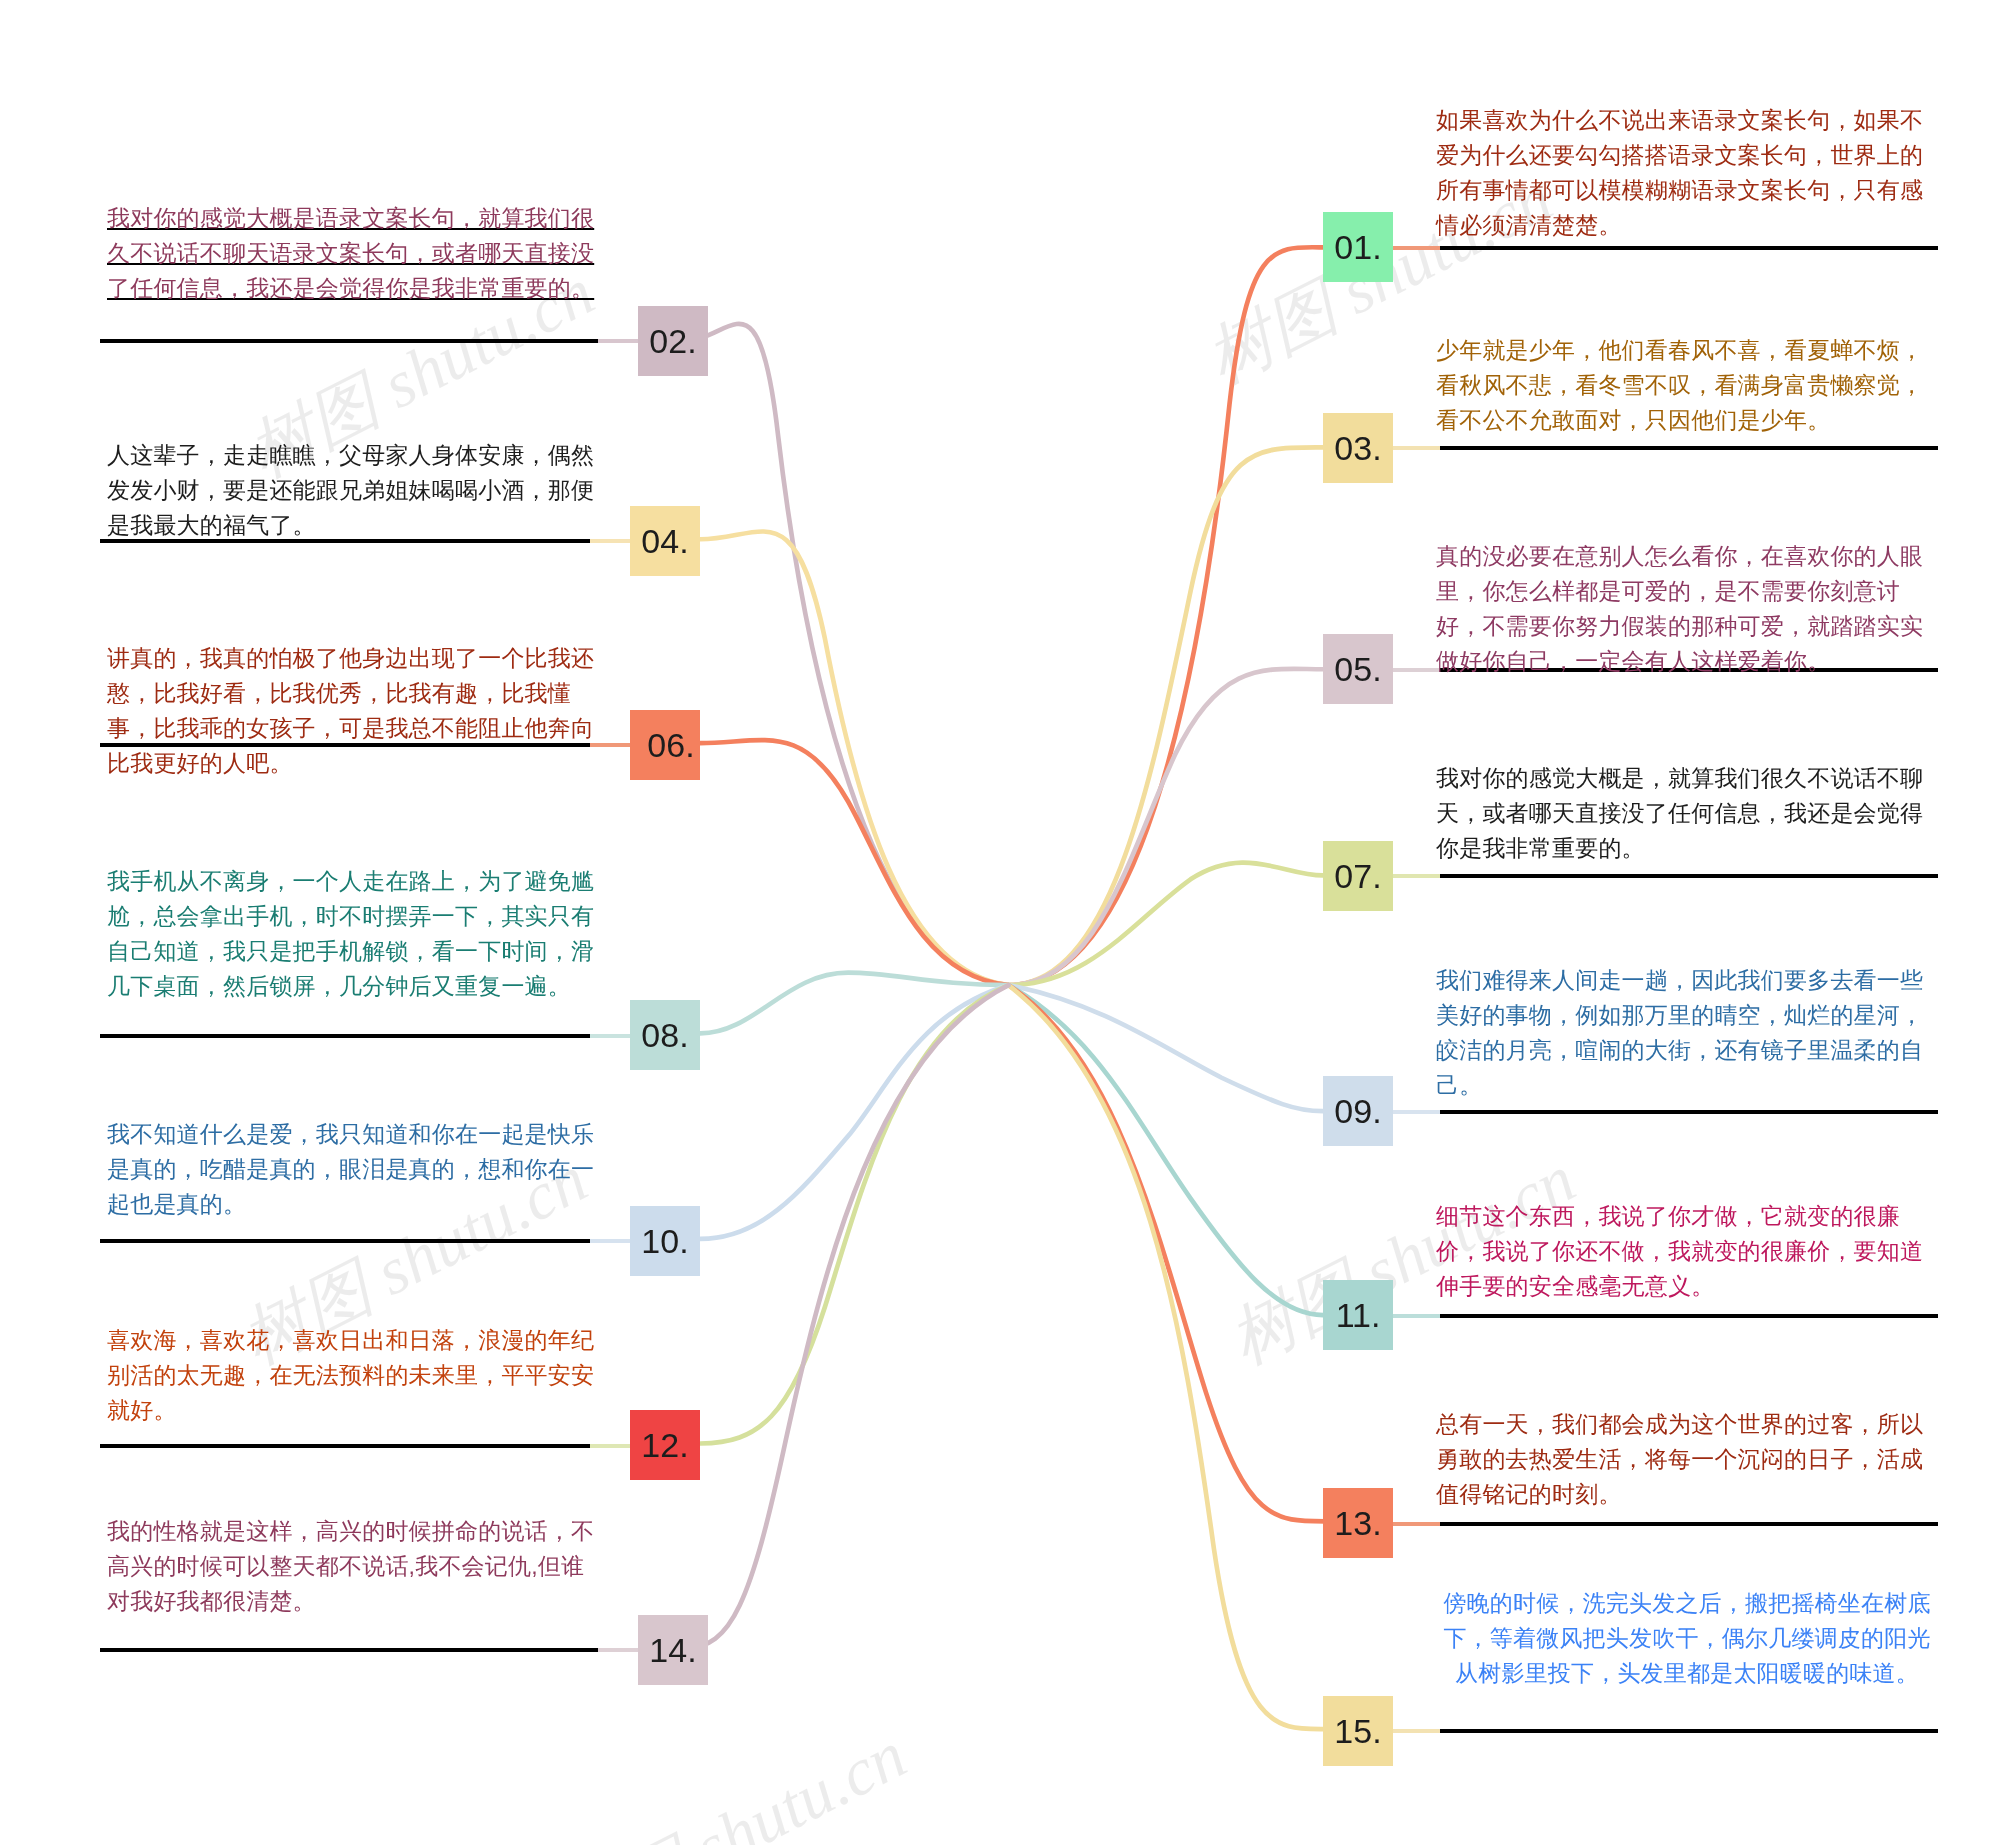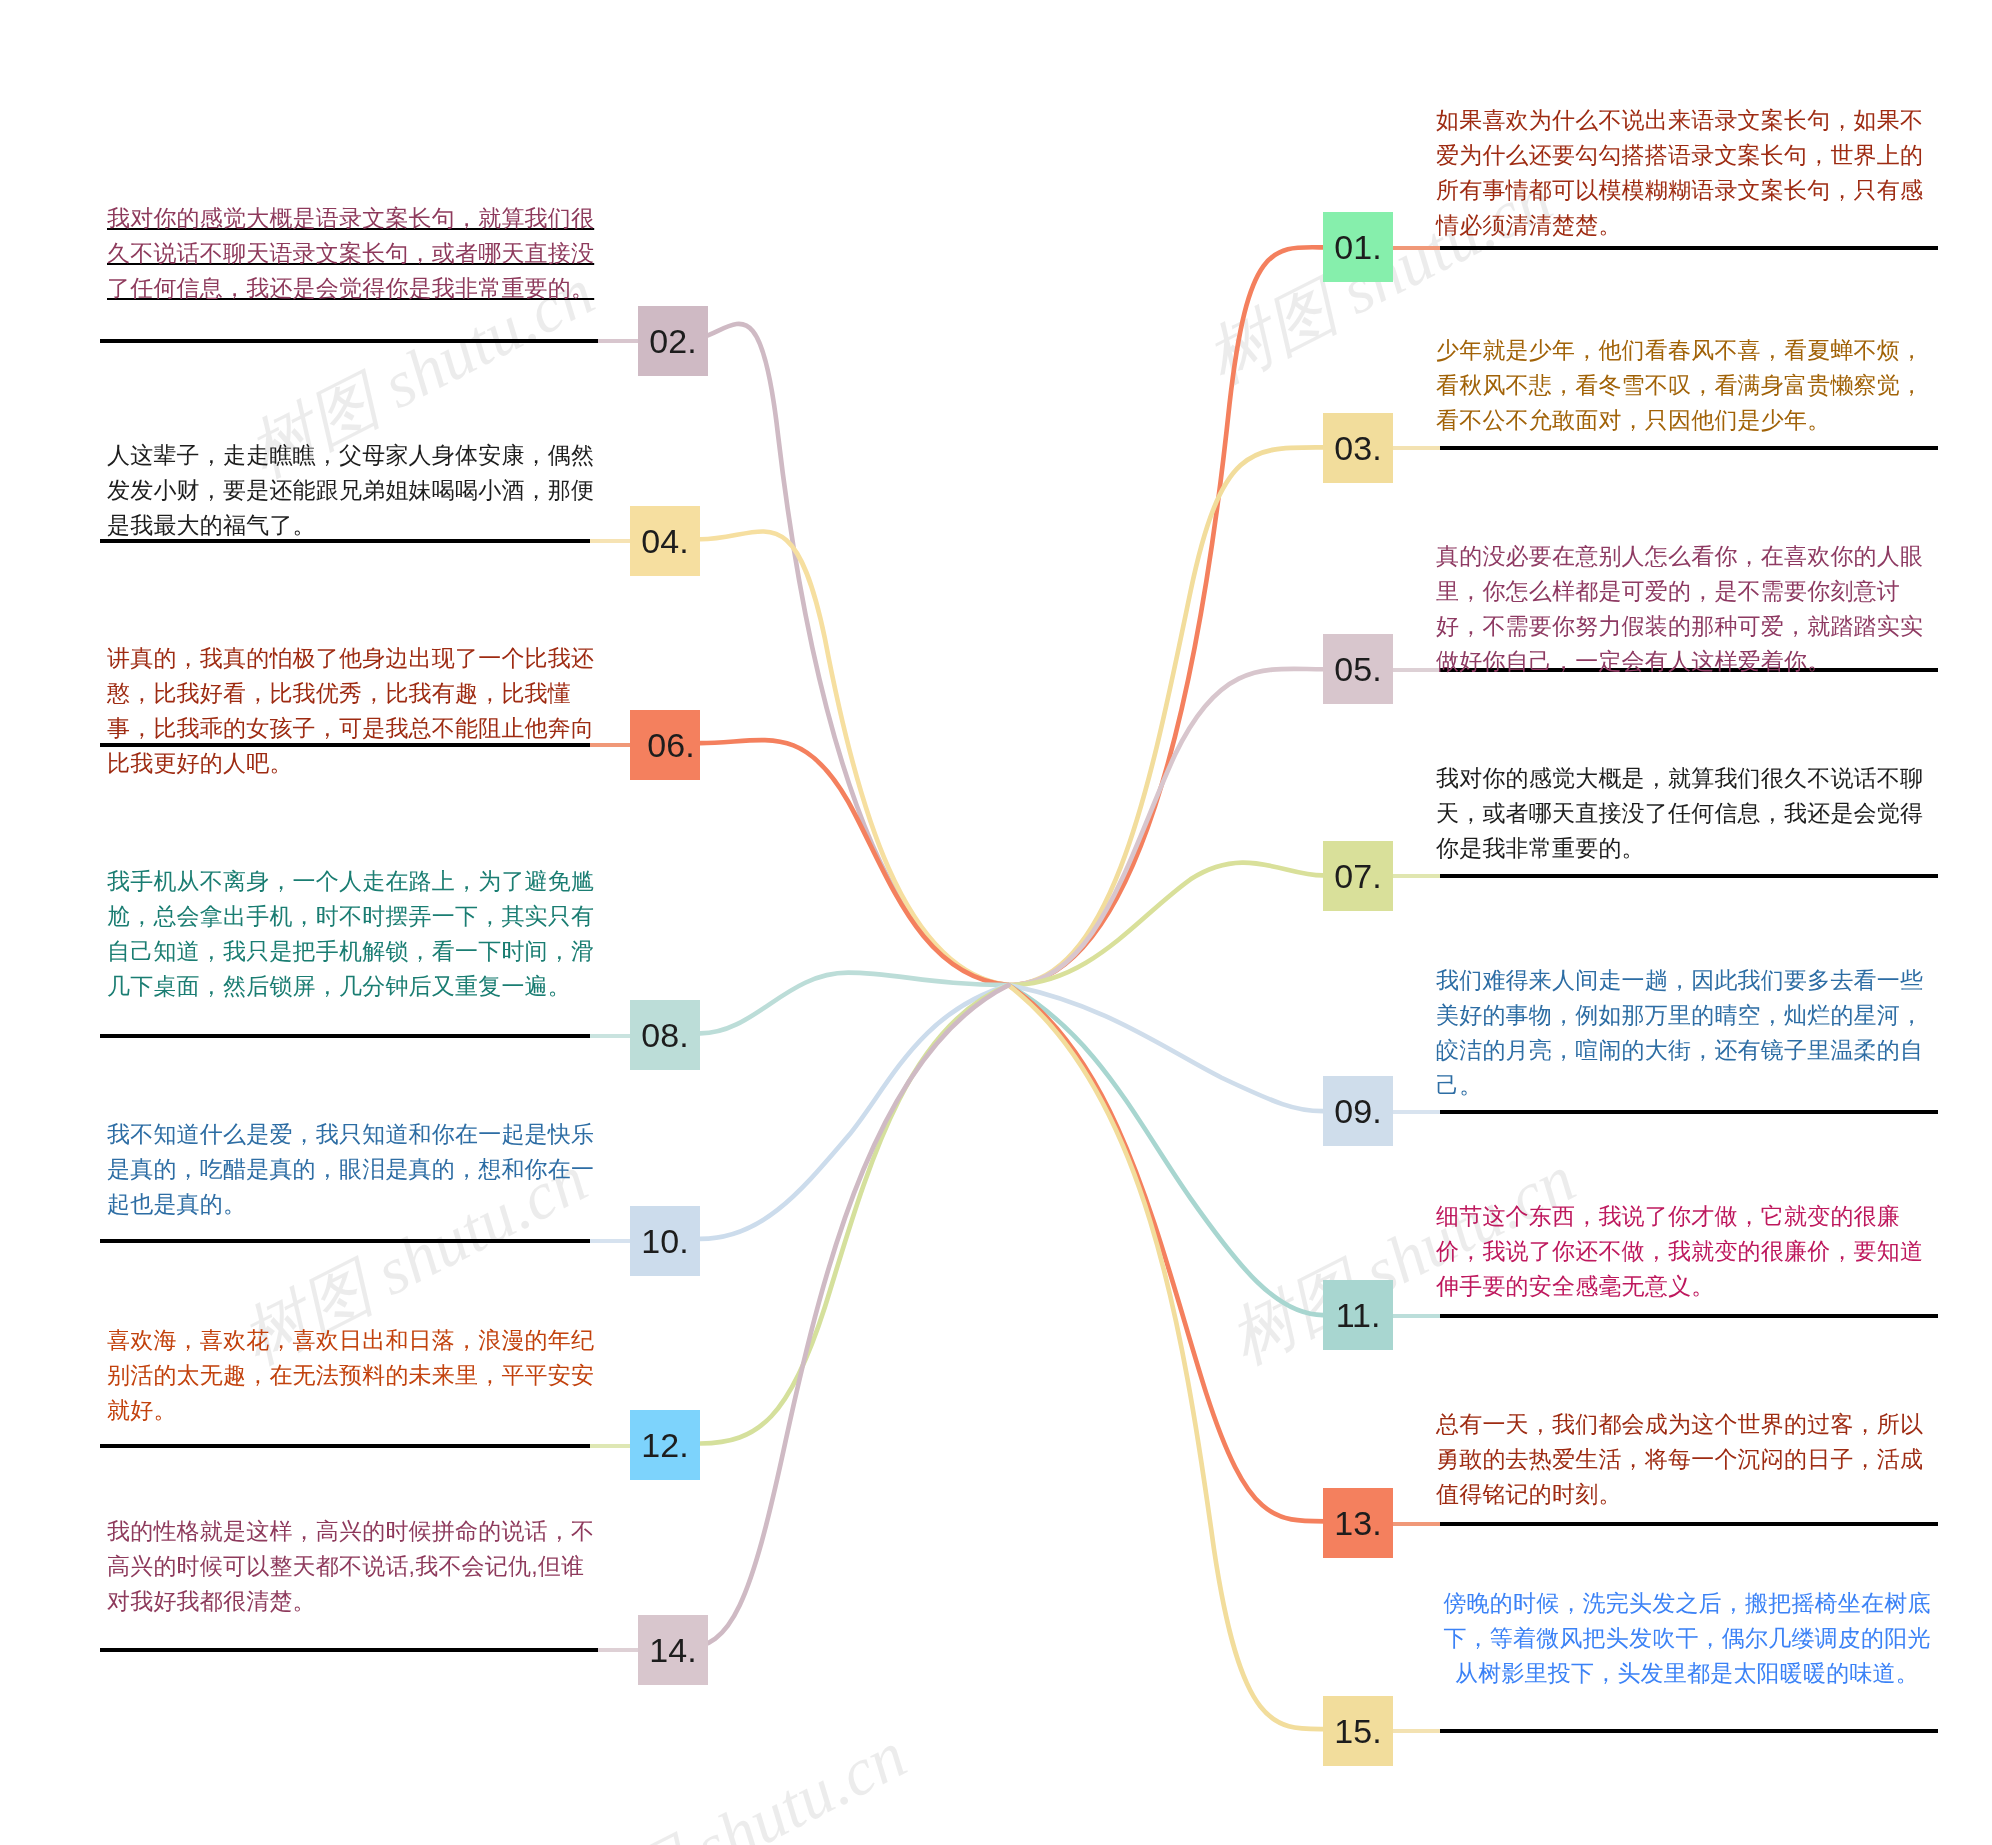--- a/index.html
+++ b/index.html
@@ -226,21 +226,21 @@
   <div class="branch left">
     <div class="badge" style="left:630px;top:1206px;background:#ccdcec;">10.</div>
     <div class="stub" style="left:584px;top:1239px;width:54px;background:#d6e2ef;"></div>
     <div class="rule" style="left:100px;top:1239px;width:490px;"></div>
     <div class="txtbox" style="left:107px;top:1117px;width:490px;">
       <p style="color:#2d6da4;">我不知道什么是爱，我只知道和你在一起是快乐是真的，吃醋是真的，眼泪是真的，想和你在一起也是真的。</p>
     </div>
   </div>
 
   <div class="branch left">
-    <div class="badge" style="left:630px;top:1410px;background:#7dd3fc;">12.</div>
+    <div class="badge" style="left:630px;top:1410px;background:#ef4444;">12.</div>
     <div class="stub" style="left:584px;top:1444px;width:54px;background:#dee7b4;"></div>
     <div class="rule" style="left:100px;top:1444px;width:490px;"></div>
     <div class="txtbox" style="left:107px;top:1323px;width:490px;">
       <p style="color:#c2410c;">喜欢海，喜欢花，喜欢日出和日落，浪漫的年纪别活的太无趣，在无法预料的未来里，平平安安就好。</p>
     </div>
   </div>
 
   <div class="branch left">
     <div class="badge" style="left:638px;top:1615px;background:#d8c6cd;">14.</div>
     <div class="stub" style="left:592px;top:1648px;width:54px;background:#ded0d5;"></div>

